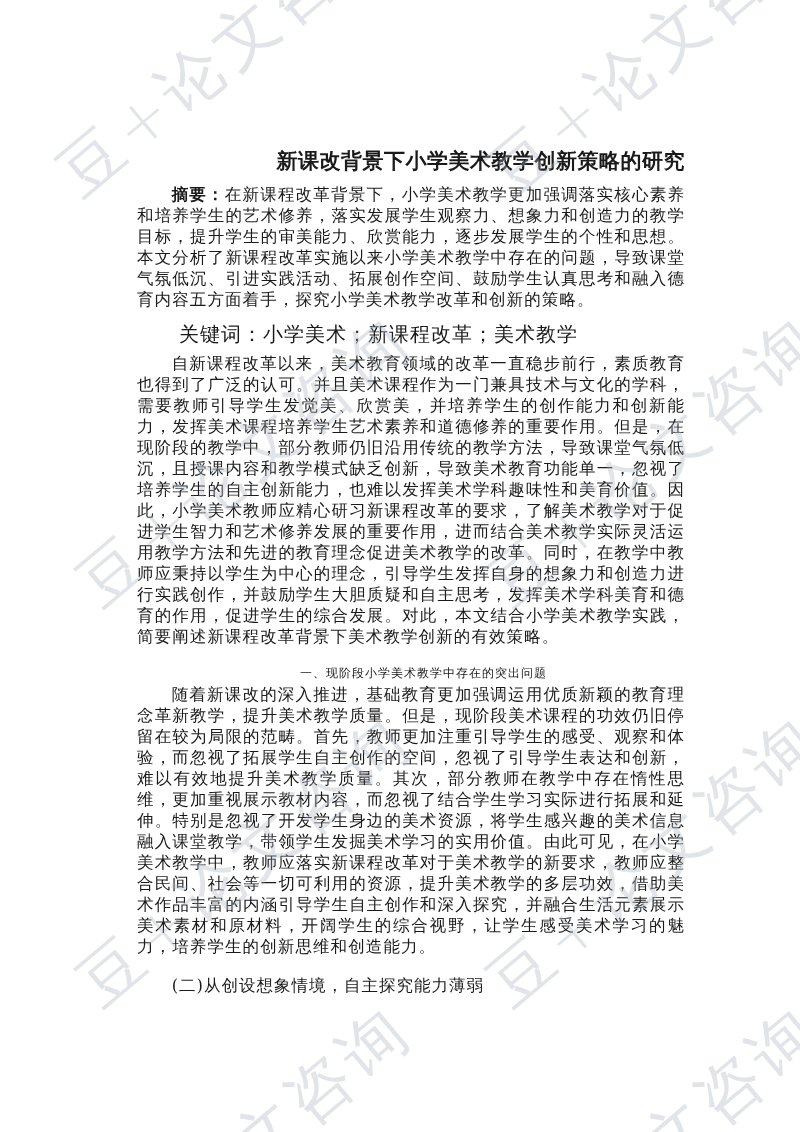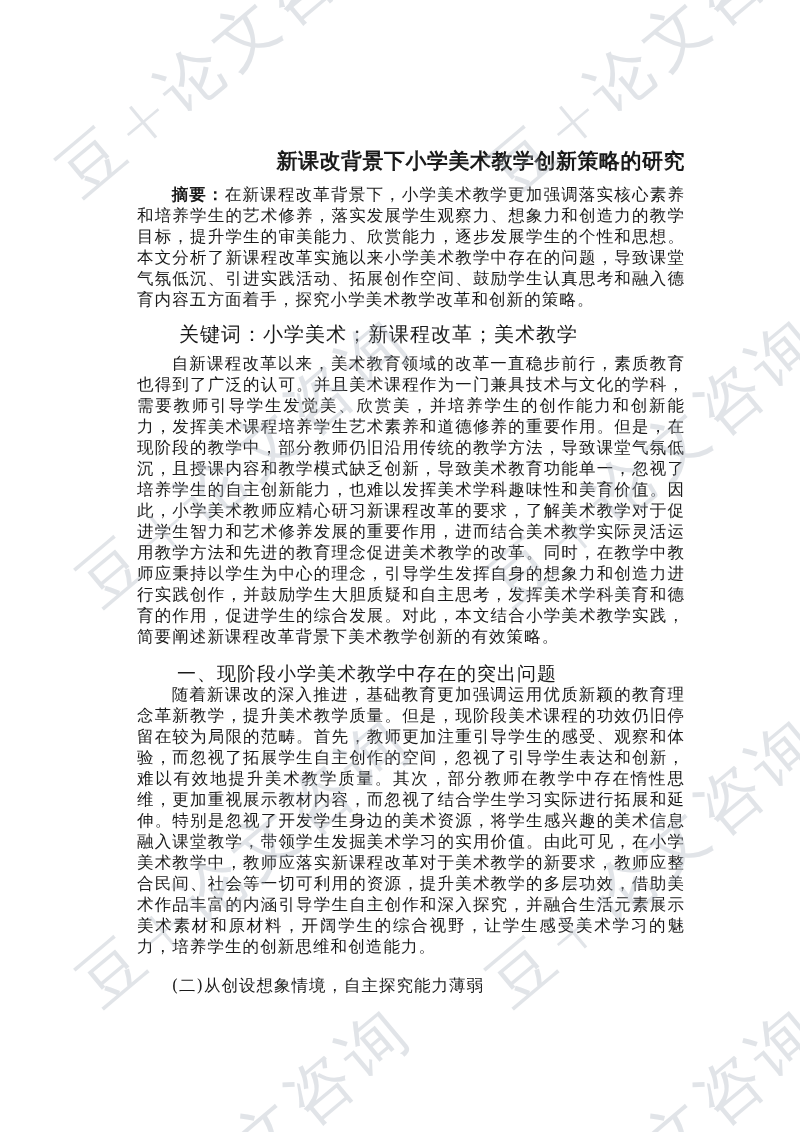--- a/index.html
+++ b/index.html
@@ -67,25 +67,26 @@
     .bold-lead { font-weight: bold; }
     .keywords {
       font-size: 20px;
       line-height: 21px;
       margin: 14px 0 8px 0;
       text-indent: 2.1em;
       letter-spacing: 1px;
       font-family: Liberation Serif, serif;
     }
     .heading {
-      font-size: 19px;
+      font-size: 12px;
       line-height: 21px;
       margin: 16px 0 0 0;
       text-indent: 2.1em;
       letter-spacing: 1px;
+      text-align: center;
     }
     .subheading {
       font-size: 16.5px;
       line-height: 21px;
       margin: 12px 0 10px 0;
       text-indent: 2.1em;
       letter-spacing: 1px;
     }
     .subheading.second { margin-top: 18px; }
   </style>

